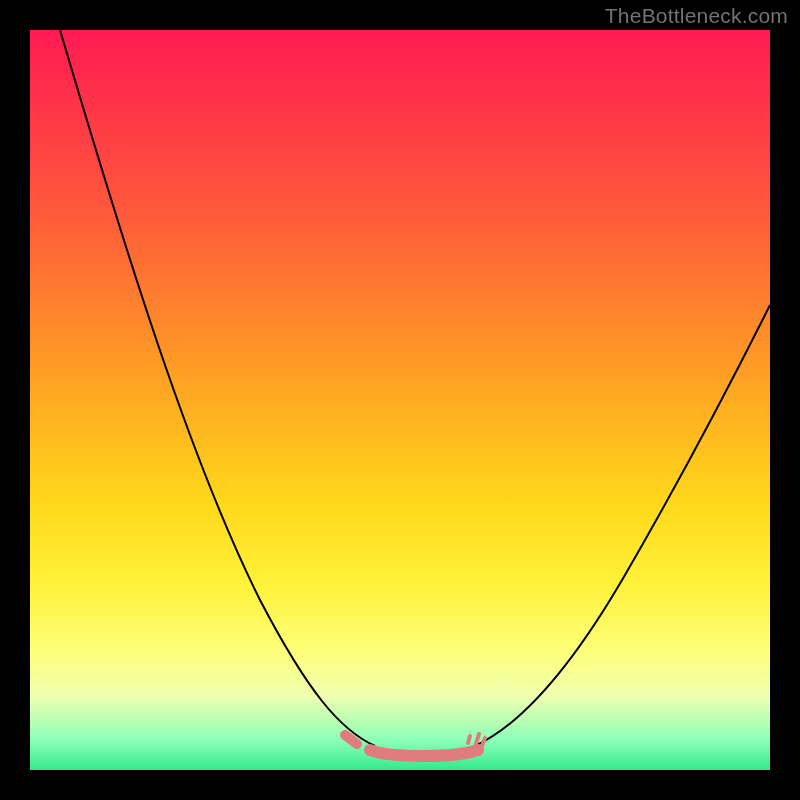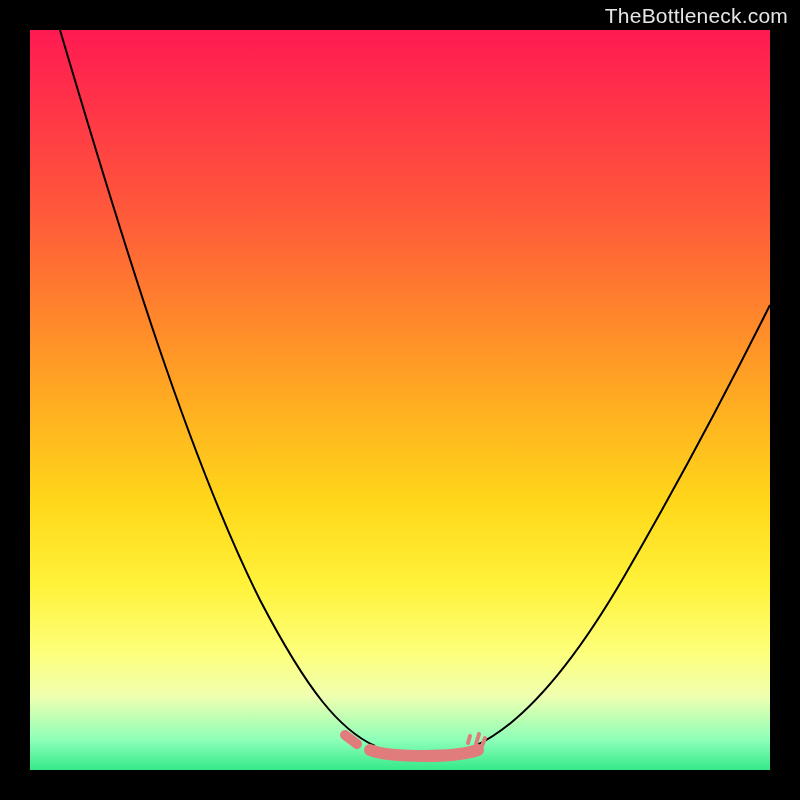--- a/index.html
+++ b/index.html
@@ -38,21 +38,21 @@
       #fdff7a 84%,
       #f0ffb0 90%,
       #8cffb8 96%,
       #35e98a 100%
     );
   }
   .watermark {
     position: absolute;
     top: 4px;
     right: 12px;
-    color: #e5e5e5;
+    color: #737373;
     font-size: 21px;
     font-weight: 500;
     letter-spacing: 0.2px;
     user-select: none;
   }
   svg.curves {
     position: absolute;
     left: 0;
     top: 0;
     width: 740px;

